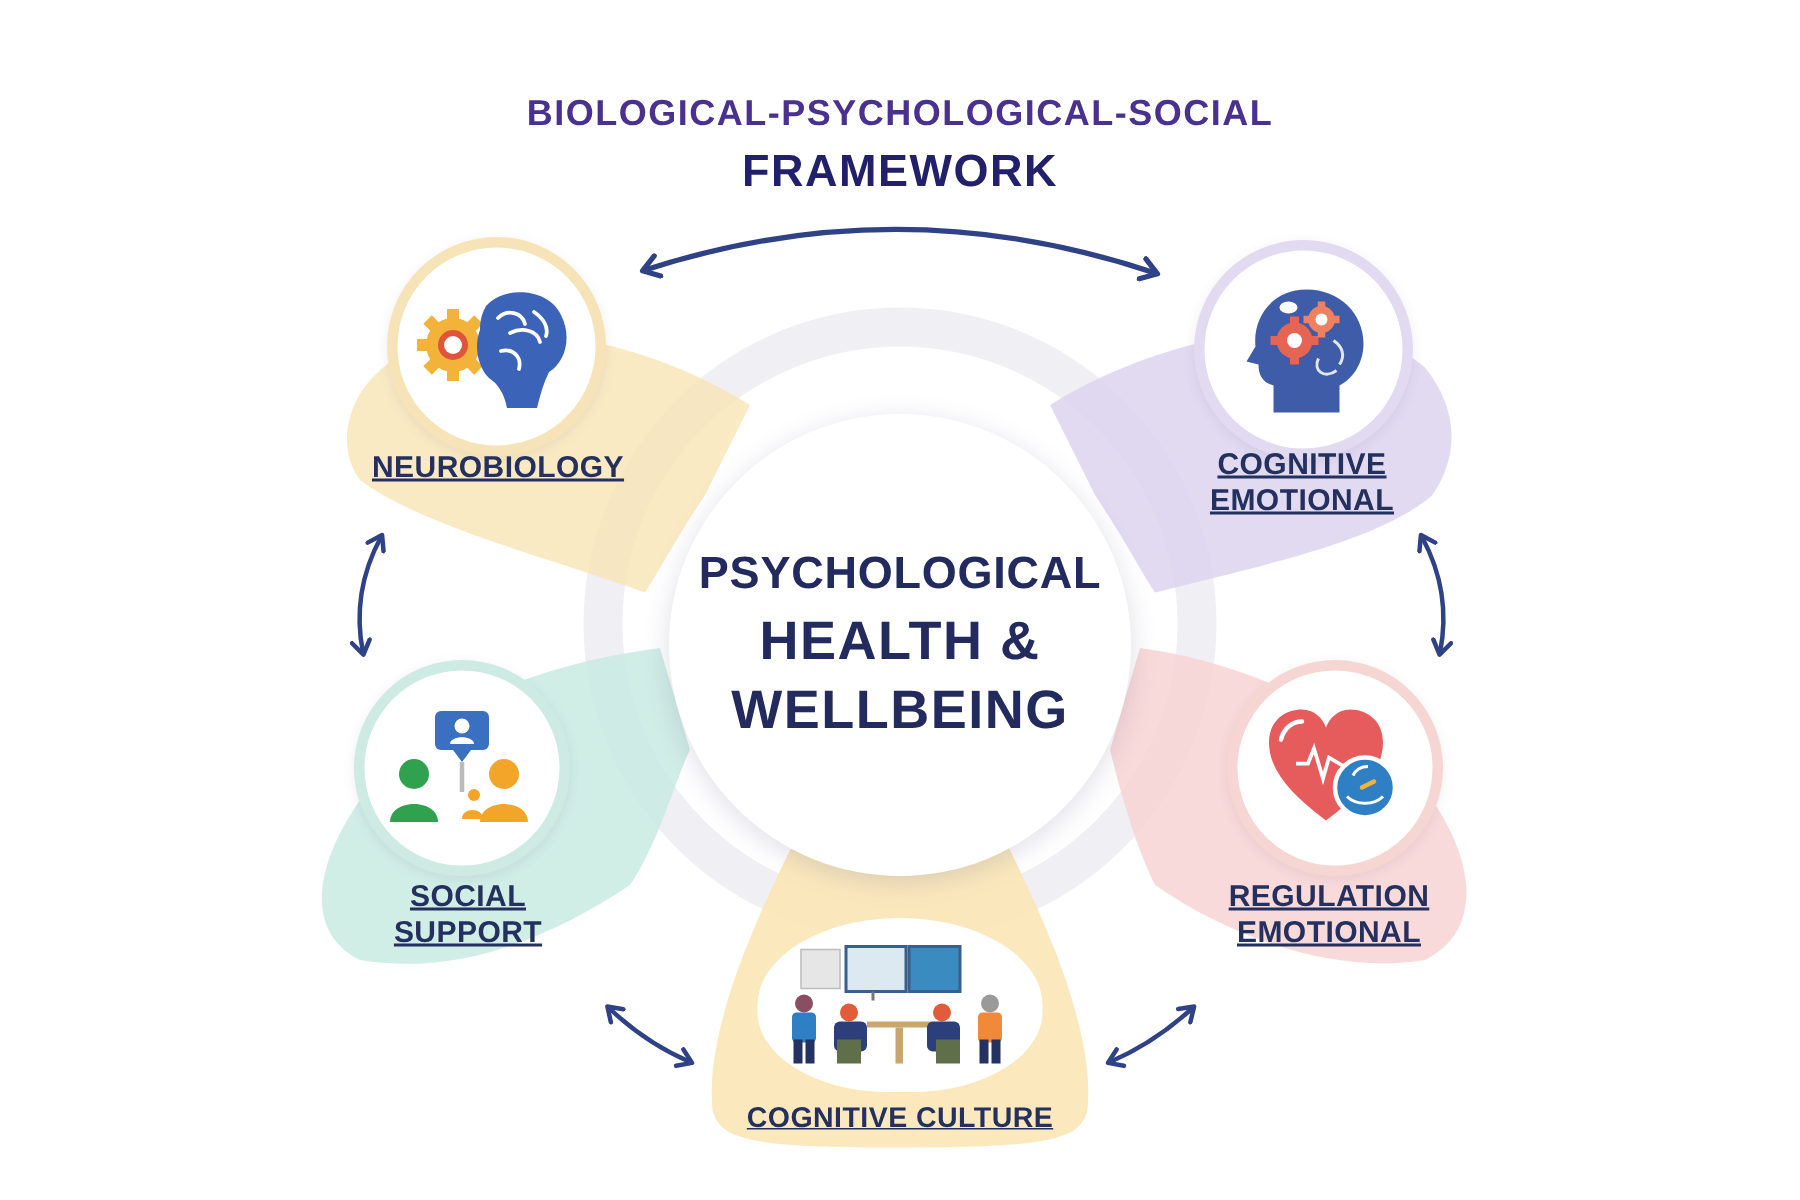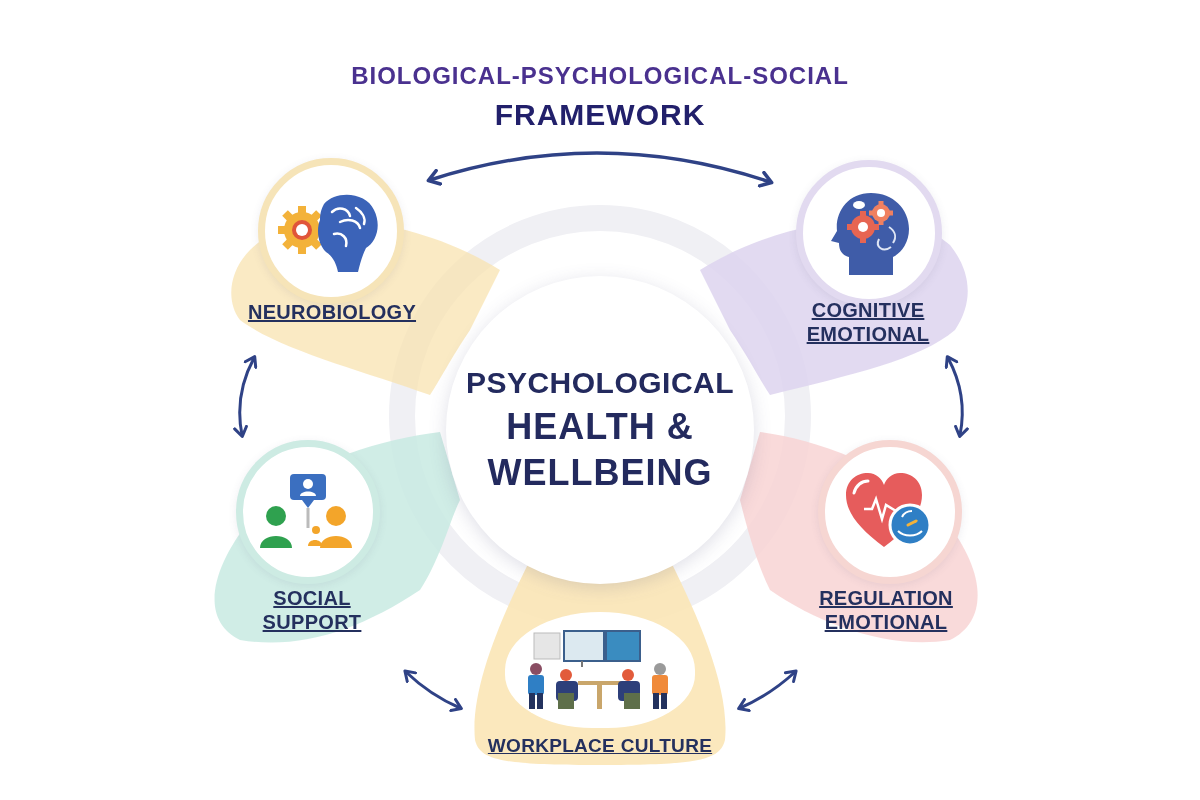--- a/index.html
+++ b/index.html
@@ -160,21 +160,21 @@
     <circle cx="108" cy="48" r="6" fill="#e25b3b"></circle>
     <rect x="98" y="54" width="22" height="20" rx="4" fill="#2d3f7a"></rect>
     <rect x="104" y="66" width="16" height="16" fill="#5e6f4a"></rect>
     <circle cx="140" cy="42" r="6" fill="#9a9a9a"></circle>
     <rect x="132" y="48" width="16" height="20" rx="3" fill="#f08a3a"></rect>
     <rect x="133" y="66" width="6" height="16" fill="#23325e"></rect>
       <rect x="141" y="66" width="6" height="16" fill="#23325e"></rect>
   </svg>
 </div>
 <div class="label" style="left:470px; top:734px; width:260px; font-size:19px;">
-  <div>WORKPLACE CULTURE</div>
+  <div>COGNITIVE CULTURE</div>
 </div>
 
 <div class="node-circle" style="left:236px; top:440px; width:144px; height:144px; border:7px solid #cdebe3;">
   <svg width="100" height="80" viewBox="0 0 100 80">
     <rect x="32" y="2" width="36" height="26" rx="4" fill="#3b6fc0"></rect>
     <path d="M44,28 L50,36 L56,28 Z" fill="#3b6fc0"></path>
     <circle cx="50" cy="12" r="5" fill="#ffffff"></circle>
     <path d="M42,24 C42,18 58,18 58,24 Z" fill="#ffffff"></path>
     <line x1="50" y1="36" x2="50" y2="56" stroke="#bbbbbb" stroke-width="3"></line>
     <circle cx="18" cy="44" r="10" fill="#2fa14f"></circle>

